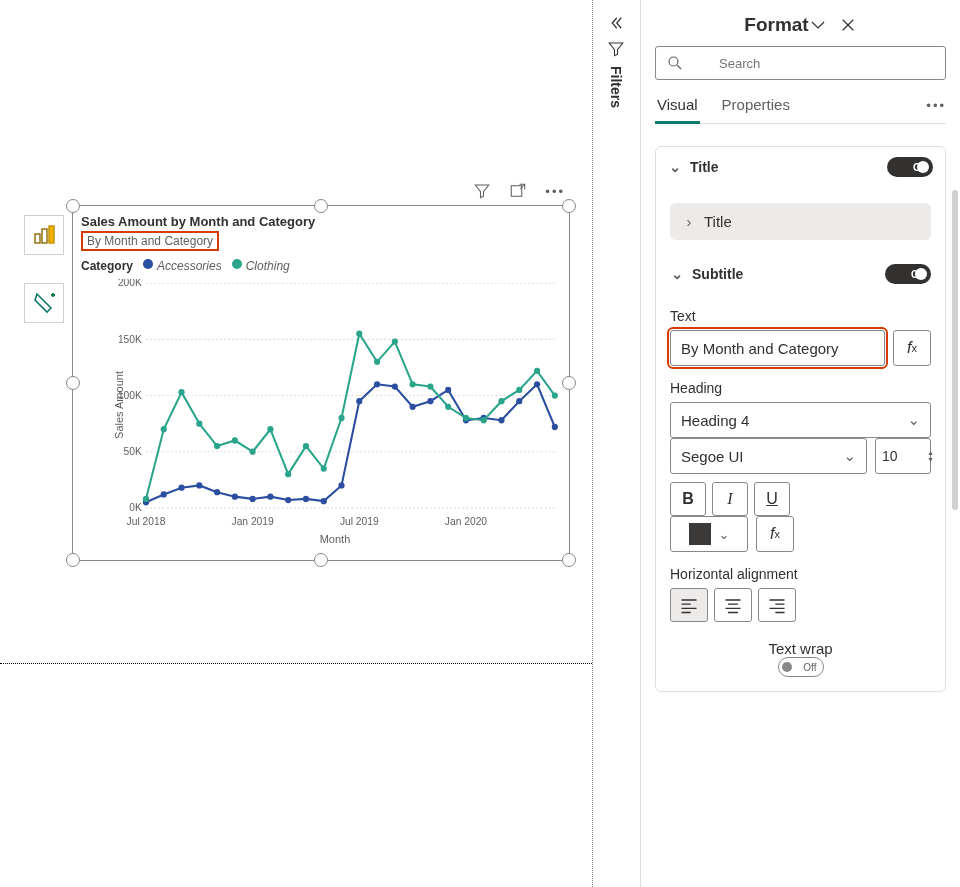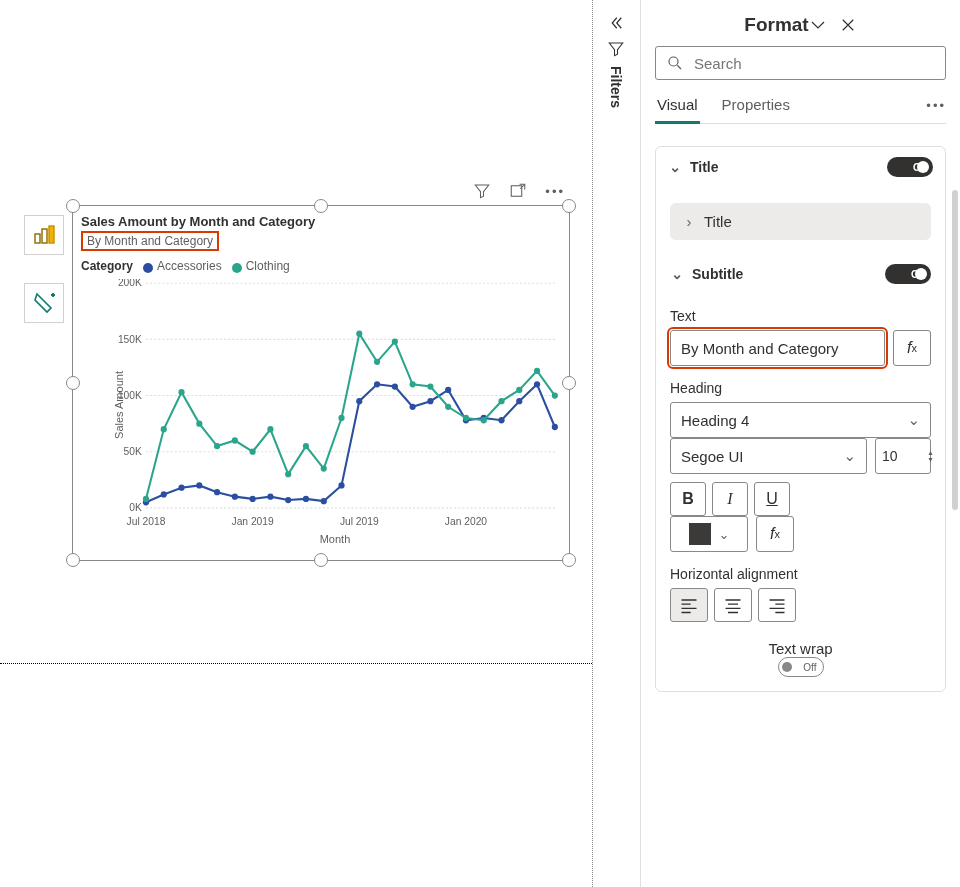--- a/index.html
+++ b/index.html
@@ -92,21 +92,21 @@
     border: 2px solid #d83b01;
     padding: 1px 4px;
     margin-top: 2px;
   }
   .chart-legend {
     margin-top: 8px;
     font-size: 12px;
     display: flex; gap: 10px; align-items: center;
   }
   .legend-label { font-weight: 600; }
-  .legend-item { display: inline-flex; align-items: flex-end; gap: 4px; color: #605e5c;}
+  .legend-item { display: inline-flex; align-items: flex-start; gap: 4px; color: #605e5c; font-style: italic;}
   .legend-dot {
     width: 10px; height: 10px; border-radius: 50%;
     display: inline-block;
   }
   .plot-wrap {
     position: relative;
     margin-top: 6px;
     height: 252px;
     margin-left: 28px;
   }
@@ -179,24 +179,25 @@
     border: 1px solid #8a8886;
     border-radius: 3px;
     height: 34px;
     padding: 0 10px;
     color: #605e5c;
     gap: 10px;
     margin-bottom: 16px;
   }
   .search-box input {
     border: none; outline: none;
-    font-size: 15px;
+    font-size: 13px;
     flex: 1;
     color: #4d7c0f;
     background: transparent;
+    margin-left: 25px;
   }
   .search-box svg { width: 18px; height: 18px; }
 
   .tabs {
     display: flex; gap: 20px; align-items: center;
     border-bottom: 1px solid #e1dfdd;
     margin-bottom: 0;
   }
   .tab {
     font-size: 15px;

